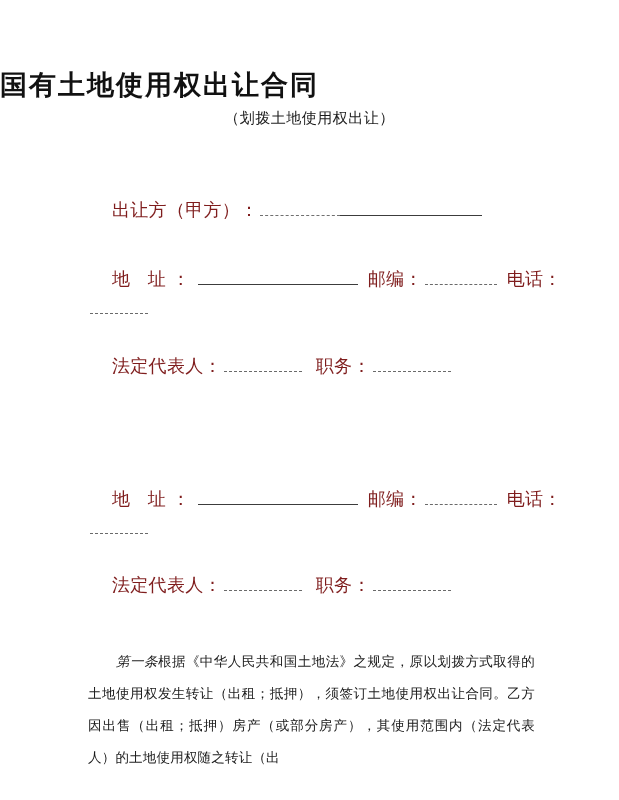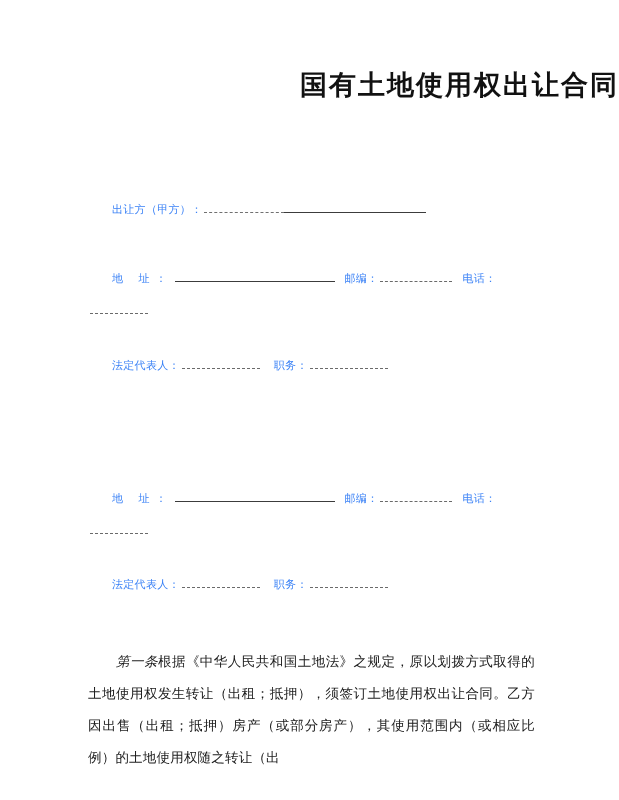--- a/index.html
+++ b/index.html
@@ -23,21 +23,21 @@
     height: 800px;
     background: #ffffff;
   }
 
   
   .doc-title {
     position: absolute;
     left: 0;
     top: 68px;
     width: 619px;
-    text-align: right;
+    text-align: left;
     font-family: "DejaVu Serif", "Liberation Serif", serif;
     font-size: 27px;
     font-weight: bold;
     letter-spacing: 2px;
     color: #111111;
     line-height: 34px;
   }
   .doc-subtitle {
     position: absolute;
     left: 0;
@@ -47,23 +47,23 @@
     font-size: 15px;
     font-weight: normal;
     letter-spacing: 0.5px;
     color: #1a1a1a;
     line-height: 22px;
   }
 
   
   .form-row {
     position: absolute;
-    font-size: 11px;
+    font-size: 18px;
     line-height: 22px;
-    color: #3b82f6;
+    color: #7f1d1d;
     white-space: nowrap;
     letter-spacing: 0.3px;
   }
   .label {
     display: inline;
   }
   .label-spaced {
     display: inline;
     letter-spacing: 6px;
     margin-top: 47px;
@@ -136,20 +136,21 @@
     font-style: italic;
   }
 </style>
 </head>
 <body>
 
 <div class="page">
 
   <div class="doc-title">国有土地使用权出让合同</div>
 
+  <div class="doc-subtitle">（划拨土地使用权出让）</div>
 
   <div class="form-row" style="left:112px; top:199px;">
     <span class="label">出让方（甲方）：</span><span class="fill-combo"><span class="seg-dash"></span><span class="seg-solid"></span></span>
   </div>
 
   <div class="form-row" style="left:112px; top:268px;">
     <span class="label-spaced">地 址：</span><span class="fill fill-addr"></span><span class="label" style="margin-left:8px;">邮编：</span><span class="fill-dashed fill-zip"></span><span class="label" style="margin-left:8px;">电话：</span>
   </div>
 
   <div class="wrap-line" style="top:298px;">
@@ -167,16 +168,16 @@
 
   <div class="wrap-line" style="top:518px;">
     <span class="fill-dashed fill-wrap"></span>
   </div>
 
   <div class="form-row" style="left:112px; top:574px;">
     <span class="label">法定代表人：</span><span class="fill-dashed fill-name"></span><span class="label" style="margin-left:12px;">职务：</span><span class="fill-dashed fill-title"></span>
   </div>
 
   <div class="article">
-    <span class="indent">第一条</span><span>根据《中华人民共和国土地法》之规定，原以划拨方式取得的土地使用权发生转让（出租；抵押），须签订土地使用权出让合同。乙方因出售（出租；抵押）房产（或部分房产），其使用范围内（或相应比例）的土地使用权随之转让（出</span>
+    <span class="indent">第一条</span><span>根据《中华人民共和国土地法》之规定，原以划拨方式取得的土地使用权发生转让（出租；抵押），须签订土地使用权出让合同。乙方因出售（出租；抵押）房产（或部分房产），其使用范围内（法定代表人）的土地使用权随之转让（出</span>
   </div>
 
 </div>
 
 </body></html>

